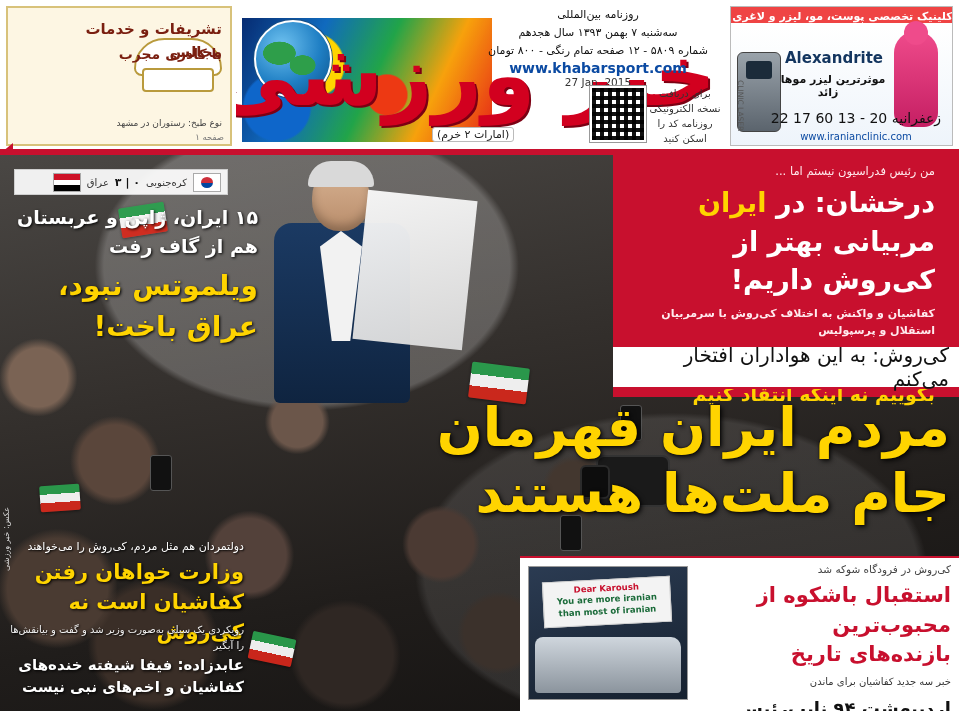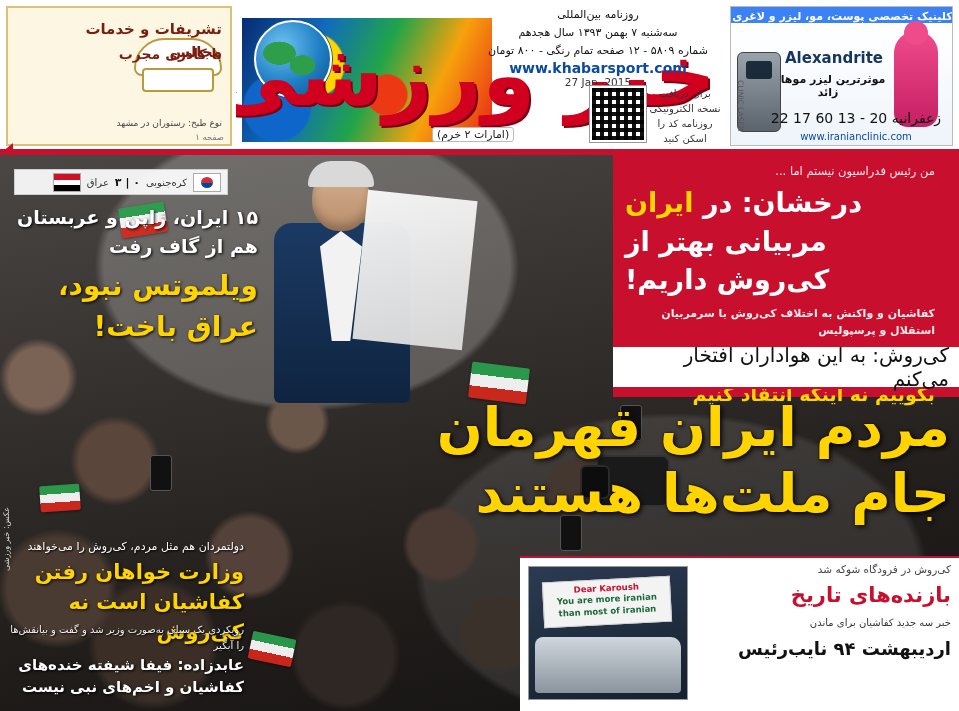--- a/index.html
+++ b/index.html
@@ -199,21 +199,21 @@
     top: 6px; left: 730px;
     width: 223px; height: 140px;
     border: 1px solid #bbb;
     box-sizing: border-box;
     background: #ffffff;
     overflow: hidden;
   }
   .ad-right .title-bar {
     position: absolute;
     top: 0; left: 0; width: 223px; height: 16px;
-    background: #3b82f6;
+    background: #ef4444;
     color: #fff;
     font-size: 11px;
     text-align: center;
     line-height: 20px;
     font-weight: bold;
   }
   .ad-right .clinic-body {
     position: absolute;
     top: 20px; left: 0; width: 223px; height: 119px;
     background: linear-gradient(180deg,#ffffff 0%, #eef4fb 100%);
@@ -480,21 +480,21 @@
     color: #fff;
     direction: rtl;
     padding: 8px 24px 6px 12px;
     box-sizing: border-box;
   }
   .redcol .kicker {
     font-size: 11.5px; color: #ffe9ec; text-align: right; line-height: 1.5;
   }
   .redcol .lead {
     margin-top: 4px;
-    font-size: 27px; font-weight: bold; line-height: 1.42; text-align: left;
+    font-size: 27px; font-weight: bold; line-height: 1.42; text-align: right;
     color: #ffffff;
   }
   .redcol .lead .yellow { color: #ffd400; }
   .redcol .subdeck {
     margin-top: 6px;
     font-size: 11px; line-height: 1.55; text-align: right; color: #ffeaee; font-weight: bold;
   }
   .redcol .divider {
     height: 1px; background: rgba(255,255,255,.45); margin: 7px 0 6px 0;
   }
@@ -747,20 +747,21 @@
   <div class="bl-box bl-sub">رویکردی یک سیلی به‌صورت وزیر شد و گفت و بیانقش‌ها را آبگیر</div>
   <div class="bl-box bl-head2">
     <div>عابدزاده: فیفا شیفته خنده‌های</div>
     <div>کفاشیان و اخم‌های نبی نیست</div>
   </div>
 
   <div class="br-block">
     <div class="br-text">
       <div class="br-kicker">کی‌روش در فرودگاه شوکه شد</div>
       <div class="br-head">
+        <div>استقبال باشکوه از محبوب‌ترین</div>
         <div>بازنده‌های تاریخ</div>
       </div>
       <div class="br-sub">خبر سه جدید کفاشیان برای ماندن</div>
       <div class="br-head2">
         <div>اردیبهشت ۹۴ نایب‌رئیس</div>
 
       </div>
     </div>
     <div class="br-photo">
       <div class="bus"></div>

